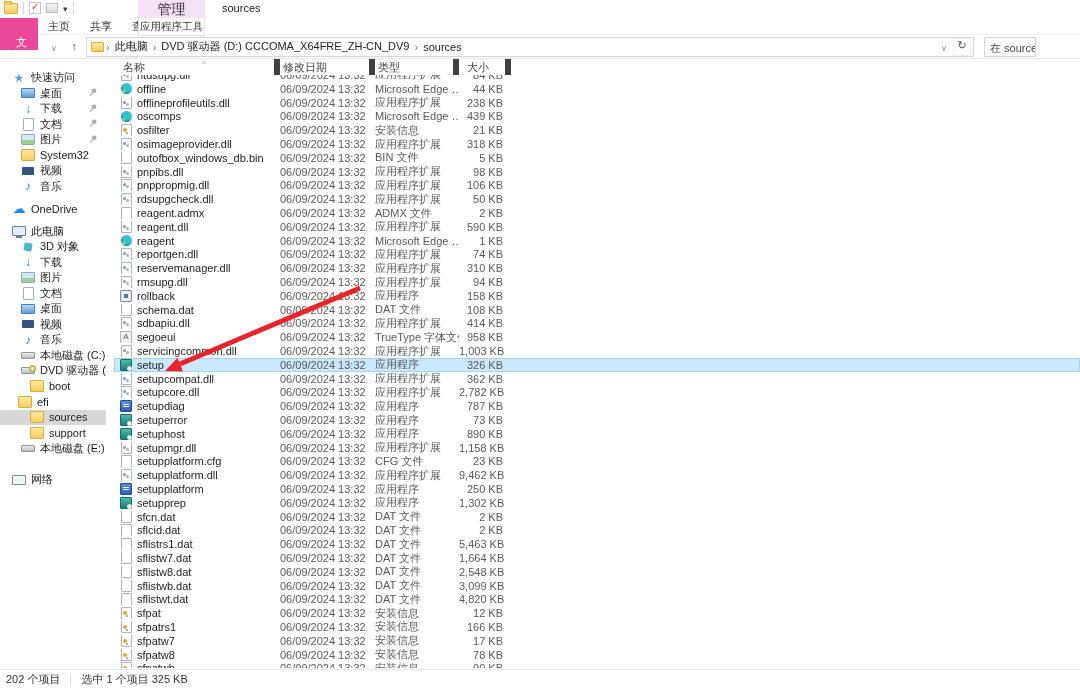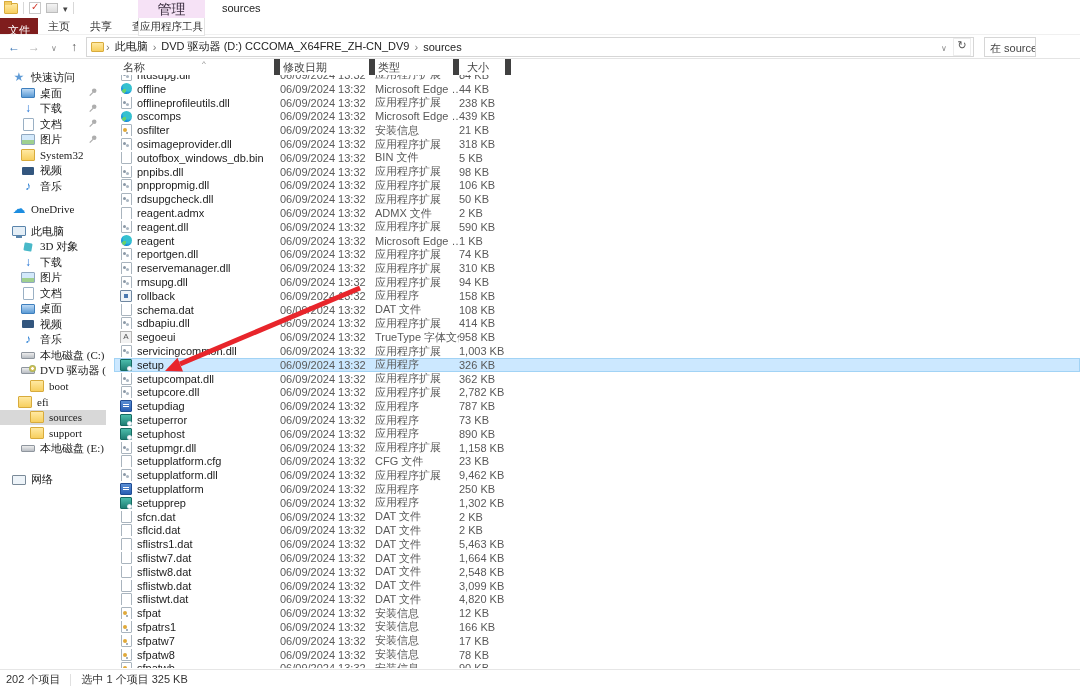--- a/index.html
+++ b/index.html
@@ -17,21 +17,21 @@
   .qi-props::before { content:"\2713"; position:absolute; left:1px; top:-2px; color:#d23b2e; font-size:10px; font-weight:bold; }
   .qi-new { width:12px; height:10px; background:linear-gradient(#f4f4f4,#dcdcdc); border:1px solid #bdbdbd; }
   .qcaret::before { content:"\25BE"; color:#444; font-size:9px; }
   .manage-chip { position:absolute; left:138px; top:0; width:67px; height:18px; background:#f6e2f6;
     color:#3a2d3f; text-align:center; line-height:18px; font-size:14px; }
   .win-title { position:absolute; left:222px; top:2px; font-size:11px; color:#222; }
 
   
   .menubar { position:relative; height:17px; display:flex; align-items:stretch; background:#fff; border-bottom:1px solid #f0f0f0; }
   .tab { padding:0 10px; line-height:17px; color:#333; cursor:default; font-size:11px; }
-  .tab-file { background:#7f1d1d; color:#fff; width:38px; text-align:center; padding:4px; }
+  .tab-file { background:#ec4899; color:#fff; width:38px; text-align:center; padding:16px; }
   .tab-apptools { position:absolute; left:138px; top:0; width:67px; text-align:center; padding:0;
     border:1px solid #e3e3e3; border-top:none; background:#fff; font-size:10.5px; }
 
   
   .addrbar { height:24px; display:flex; align-items:center; gap:4px; padding:0 0 0 6px; border-bottom:1px solid #e4e4e4; background:#fff; }
   .nav { width:16px; text-align:center; font-size:12px; color:#444; }
   .i-back::before { content:"\2190"; color:#3a75b5; }
   .i-fwd::before { content:"\2192"; color:#b0b0b0; }
   .i-recent::before { content:"\2228"; font-size:8px; color:#8a8a8a; }
   .i-up::before { content:"\2191"; color:#555; }
@@ -42,21 +42,21 @@
   .crumb-sep::before { content:"\203A"; color:#777; font-size:11px; }
   .ab-caret { margin-left:auto; width:14px; text-align:center; }
   .ab-caret::before { content:"\2228"; font-size:8px; color:#8a8a8a; }
   .ab-refresh { width:18px; height:18px; text-align:center; border:1px solid #ececec; margin-left:2px; }
   .ab-refresh::before { content:"\21BB"; font-size:11px; color:#555; }
   .searchbox { height:20px; width:52px; border:1px solid #d6d6d6; background:#fff; padding:3px 0 0 5px; color:#444;
     overflow:hidden; white-space:nowrap; margin-left:6px; }
 
   
   .main { display:flex; height:609px; }
-  .sidebar { width:106px; flex:none; padding-top:11px; overflow:hidden;font-family:Liberation Serif, serif; }
+  .sidebar { width:106px; flex:none; padding-top:11px; overflow:hidden; }
   .sb-item { display:flex; align-items:center; height:15.5px; cursor:default; white-space:nowrap; overflow:hidden; }
   .sb-item.gap7 { margin-top:7px; }
   .sb-item.gap16 { margin-top:16px; }
   .sb-item.sel { background:#d8d8d8; }
   .sb-label { color:#1a1a1a; }
   .sb-pin { margin-left:auto; margin-right:8px; flex:none; opacity:.8; }
 
   .si { width:14px; height:14px; margin-right:5px; flex:none; display:flex; align-items:center; justify-content:center; position:relative; }
   .si-star::before { content:"\2605"; color:#5f9bd6; font-size:12px; }
   .si-cloud::before { content:"\2601"; color:#1c8de0; font-size:13px; }
@@ -85,21 +85,21 @@
   .h-size { width:52px; padding-left:8px; }
   .sortmark { position:absolute; left:82px; top:-3px; color:#888; font-size:8px; }
   .sortmark::before { content:"\2c4"; content:"^"; }
   .rows { overflow:hidden; height:593px; }
   .partialwrap { height:7px; overflow:hidden; }
   .frow { display:flex; align-items:center; height:13.8px; padding-left:6px; cursor:default; }
   .frow.sel { background:#cce8ff; box-shadow:inset 0 0 0 1px #a2d3f5; }
   .c-name { display:flex; align-items:center; width:160px; overflow:hidden; white-space:nowrap; }
   .c-date { width:95px; color:#595959; white-space:nowrap; }
   .c-type { width:84px; color:#595959; white-space:nowrap; overflow:hidden; }
-  .c-size { width:52px; color:#595959; padding-right:8px; white-space:nowrap; }
+  .c-size { width:52px; color:#595959; text-align:right; padding-right:8px; white-space:nowrap; }
 
   .fi { width:12px; height:12px; margin-right:5px; flex:none; position:relative; display:flex; align-items:center; justify-content:center; }
   .fi-edge::before { content:""; width:11px; height:11px; border-radius:50%;
     background:radial-gradient(circle at 30% 70%,#66d06e 0 18%,transparent 20%),
                radial-gradient(circle at 65% 30%,#35c1cf 0 45%,#1b9de2 60%,#0c59a4 100%); }
   .fi-dll::before, .fi-file::before, .fi-inf::before { content:""; width:9px; height:11px; background:#fff; border:1px solid #a9b4be; border-radius:1px; }
   .fi-dll::after { content:""; position:absolute; left:3px; top:4px; width:3px; height:3px; border-radius:50%; background:#8a98a6; box-shadow:3px 2px 0 #aab6c2; }
   .fi-inf::after { content:""; position:absolute; left:3px; top:4px; width:4px; height:4px; border-radius:50%; background:#e0a93a; box-shadow:2px 3px 0 -1px #8a98a6; }
   .fi-setup::before { content:""; width:11px; height:10px; background:linear-gradient(#4cbcab,#1f7e74); border:1px solid #166b62; border-radius:1px; }
   .fi-setup::after { content:""; position:absolute; right:0; bottom:0; width:5px; height:5px; border-radius:50%; background:radial-gradient(circle,#fff 30%,#bcd 80%); }

